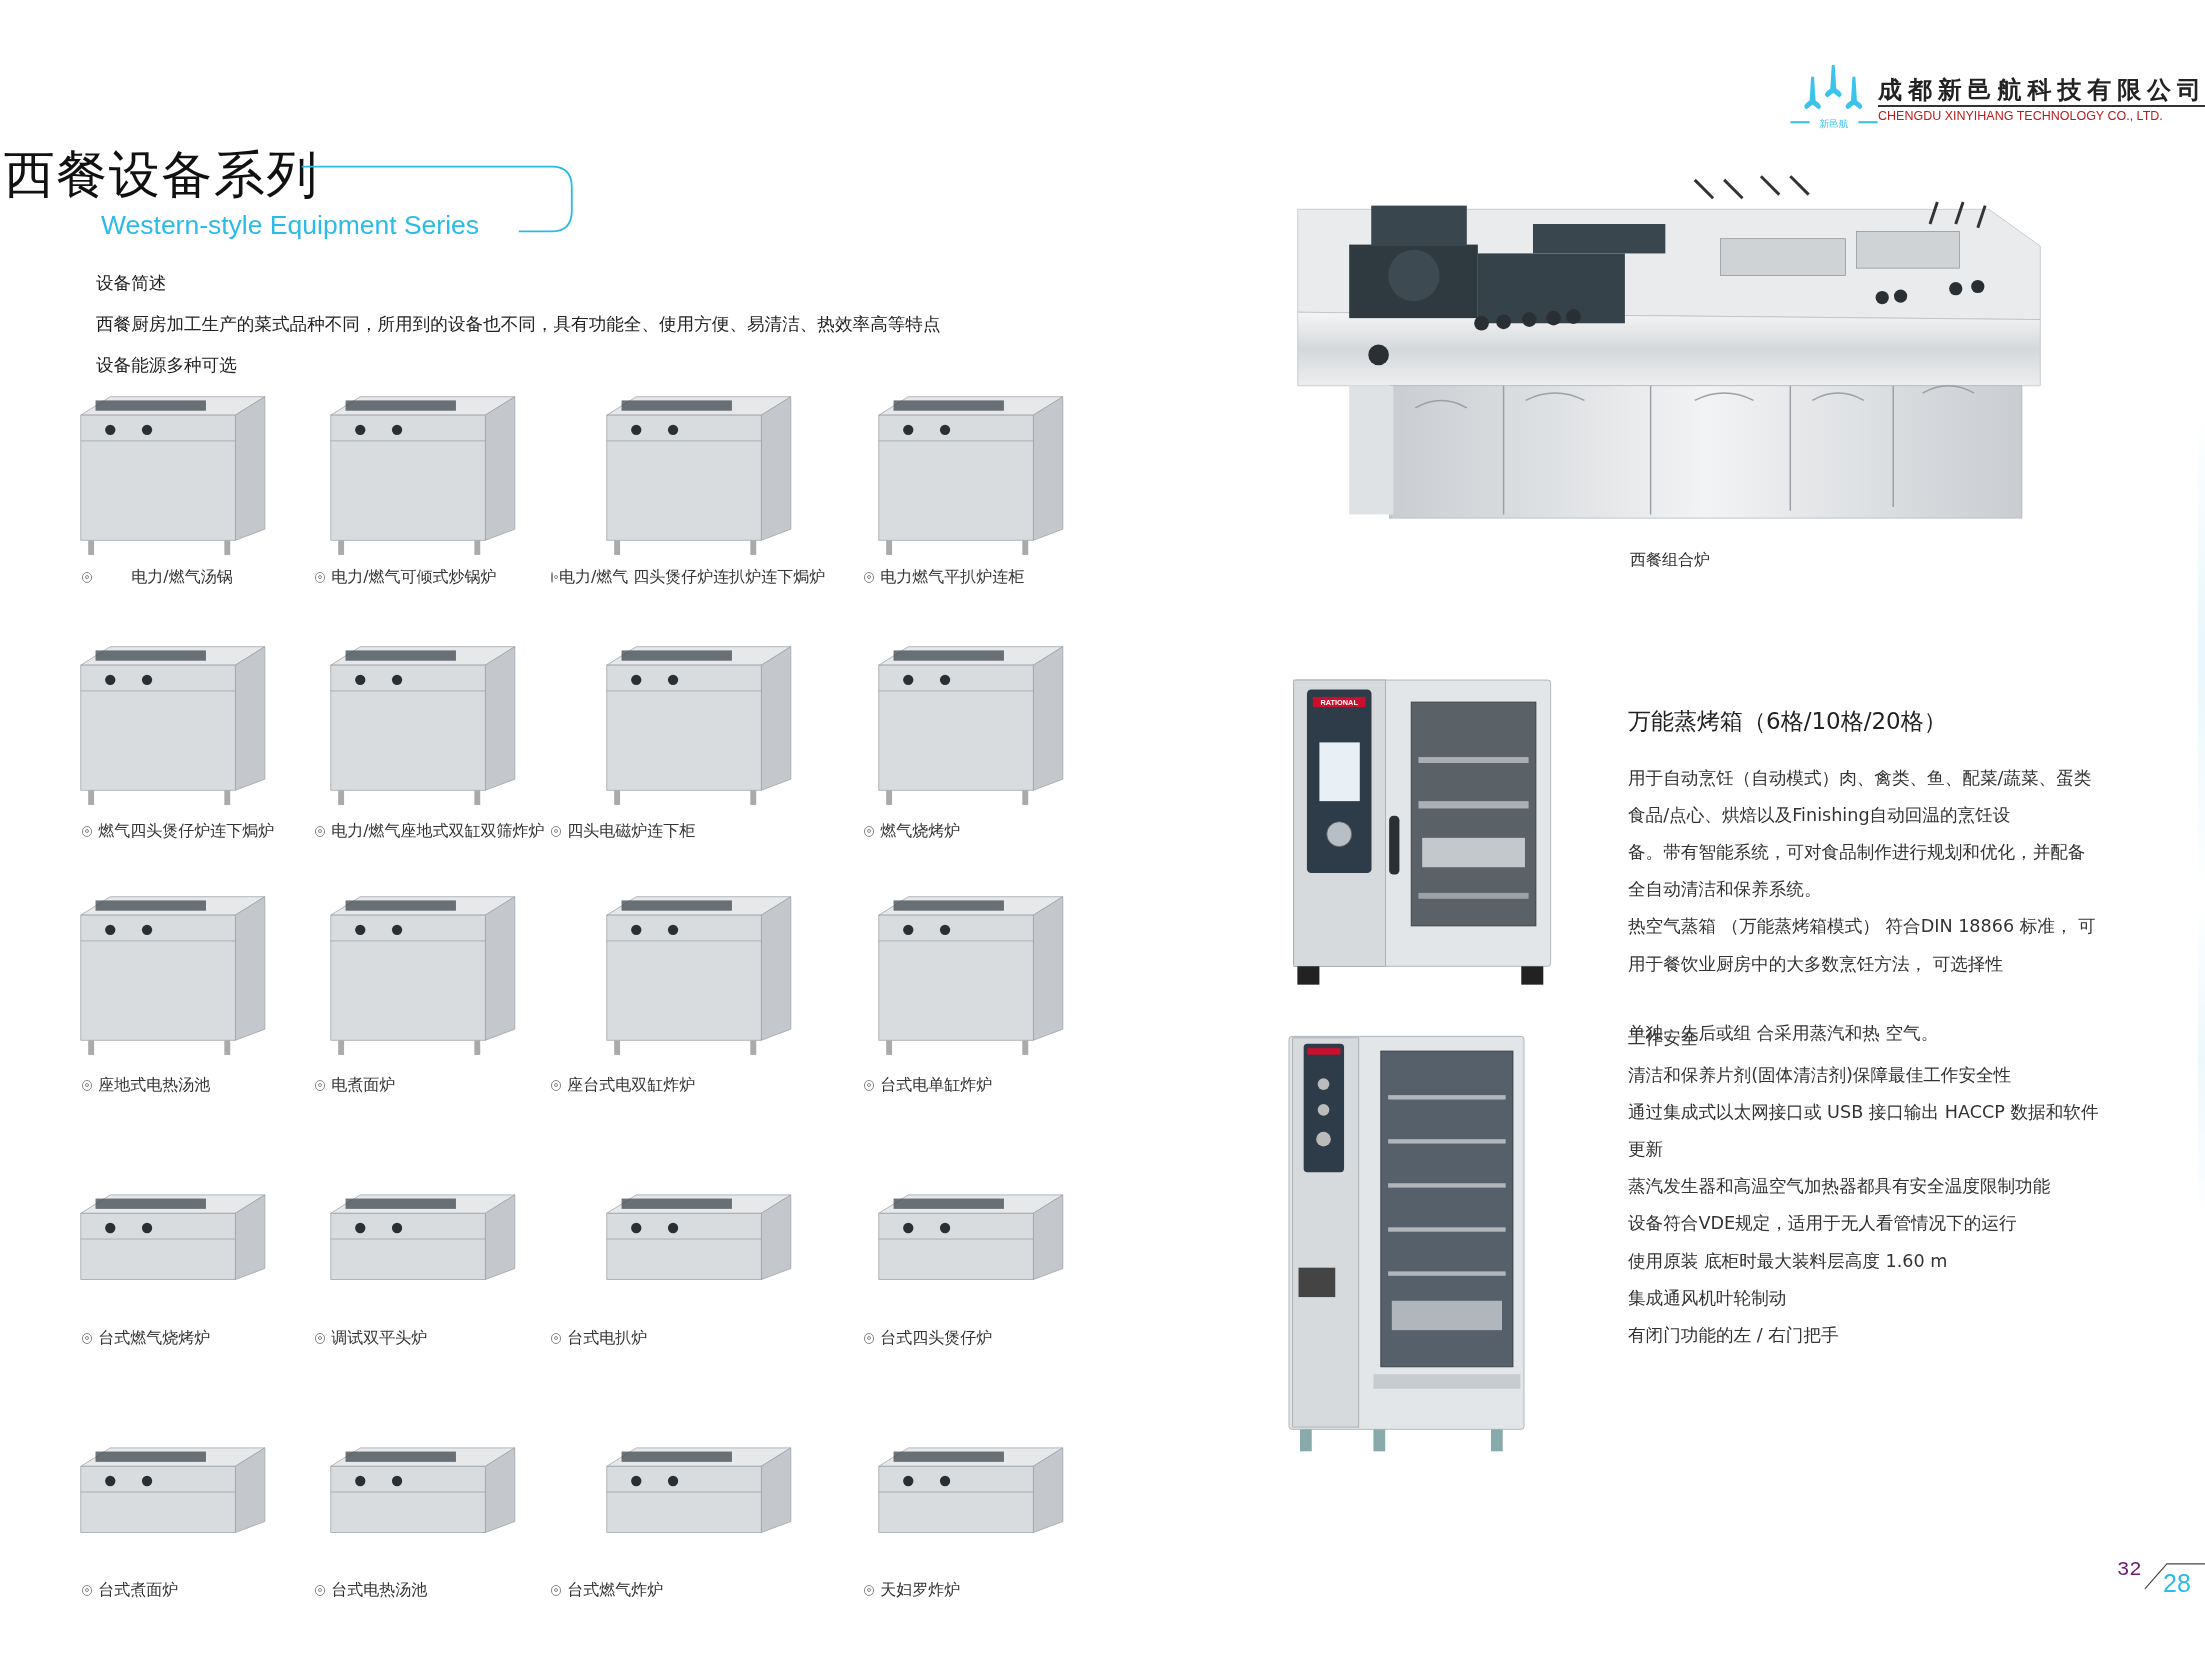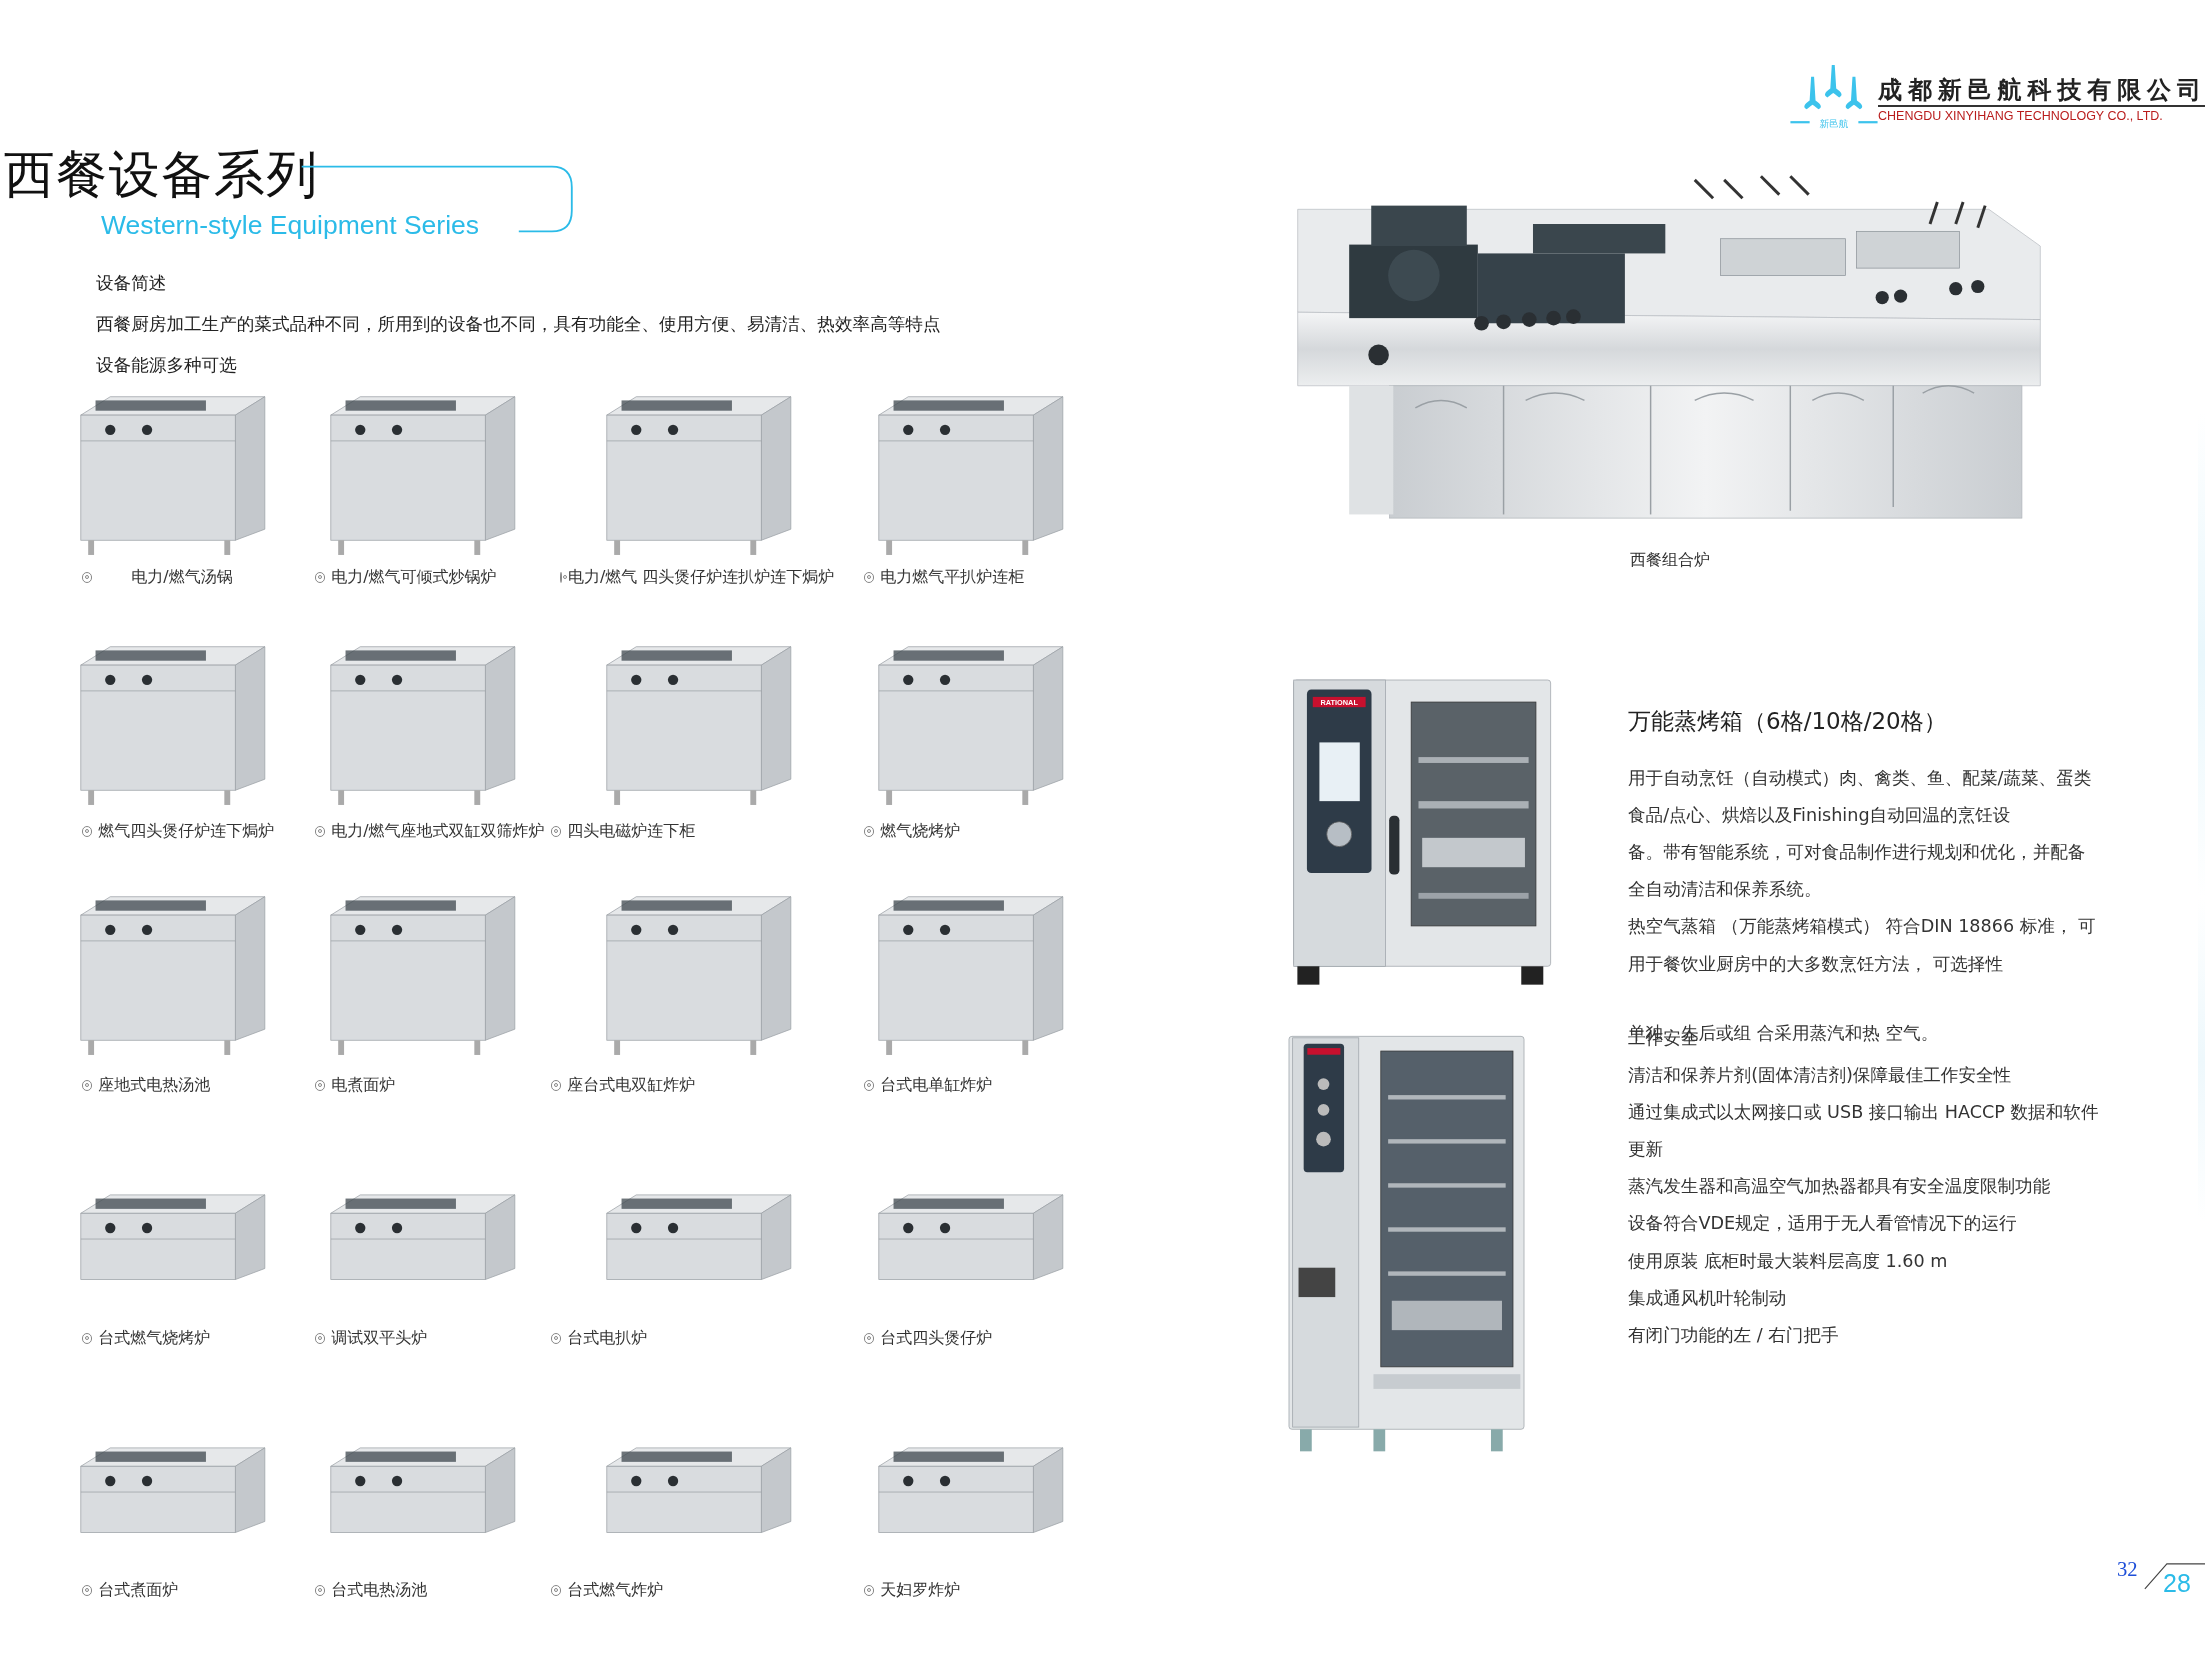--- a/index.html
+++ b/index.html
@@ -30,21 +30,21 @@
   .bullet::after { content: ""; position: absolute; left: 1.5px; top: 1.5px; width: 4.4px; height: 4.4px; border: 0.7px solid #888; border-radius: 50%; box-sizing: border-box; }
 
   
   .combo { left: 1283px; top: 165px; width: 772px; height: 368px; }
   .combo-caption { left: 1630px; top: 550px; font-size: 16px; color: #333; white-space: nowrap; }
   .oven1 { left: 1279px; top: 669px; width: 279px; height: 323px; }
   .oven2 { left: 1285px; top: 1029px; width: 243px; height: 426px; }
   .spec-title { left: 1628px; top: 706px; font-size: 23px; color: #222; white-space: nowrap; }
   .spec-line { left: 1628px; font-size: 17.6px; color: #333; white-space: nowrap; }
 
-  .page-num-left { left: 2117px; top: 1558px; font-size: 20.6px; color: #1d4ed8; font-family: Liberation Serif, serif; }
+  .page-num-left { left: 2117px; top: 1558px; font-size: 20.6px; color: #701a75; font-family: Liberation Mono, monospace; }
   .page-num-right { left: 2163px; top: 1569px; font-size: 25px; color: #2bbbe8; font-family: "Liberation Sans", sans-serif; }
   .page-slash { left: 2139px; top: 1558px; width: 66px; height: 33px; }
   .right-edge-bleed { left: 2198px; top: 412px; width: 7.4px; height: 809px; background: linear-gradient(#fff, #e9f7fc 30%, #fff 60%, #eef8fc 80%, #fff); }
 </style>
 </head>
 <body>
 
 <div class="abs logo">
   <svg class="logo-mark" viewBox="0 0 130 100">
     <g fill="#3cc3ec">
@@ -117,21 +117,21 @@
         <polygon points="230,45 270,20 270,200 230,215" fill="#c4c8cc" stroke="#9aa0a5"></polygon>
         <rect x="40" y="25" width="150" height="14" fill="#3e474e" opacity="0.75"></rect>
         <line x1="20" y1="80" x2="230" y2="80" stroke="#9aa0a5"></line>
         <circle cx="60" cy="65" r="7" fill="#2a2f33"></circle>
         <circle cx="110" cy="65" r="7" fill="#2a2f33"></circle>
         <rect x="30" y="215" width="8" height="20" fill="#aaa"></rect>
         <rect x="215" y="215" width="8" height="20" fill="#aaa"></rect>
       </svg>
     </div>
     <div class="product caption-row" style="left: 551px; top: 567px;">
-      <div class="caption" style="position: static; margin-left: 9px;">
+      <div class="caption" style="position: static;">
         <span class="bullet"></span>
         <span>电力/燃气 四头煲仔炉连扒炉连下焗炉</span>
       </div>
     </div>
     <div class="product" style="left: 864px; top: 382px;">
       <svg class="photo" viewBox="0 0 300 250">
         <polygon points="20,45 230,45 270,20 60,20" fill="#e6e8ea" stroke="#9aa0a5"></polygon>
         <rect x="20" y="45" width="210" height="170" fill="#d9dcdf" stroke="#9aa0a5"></rect>
         <polygon points="230,45 270,20 270,200 230,215" fill="#c4c8cc" stroke="#9aa0a5"></polygon>
         <rect x="40" y="25" width="150" height="14" fill="#3e474e" opacity="0.75"></rect>

